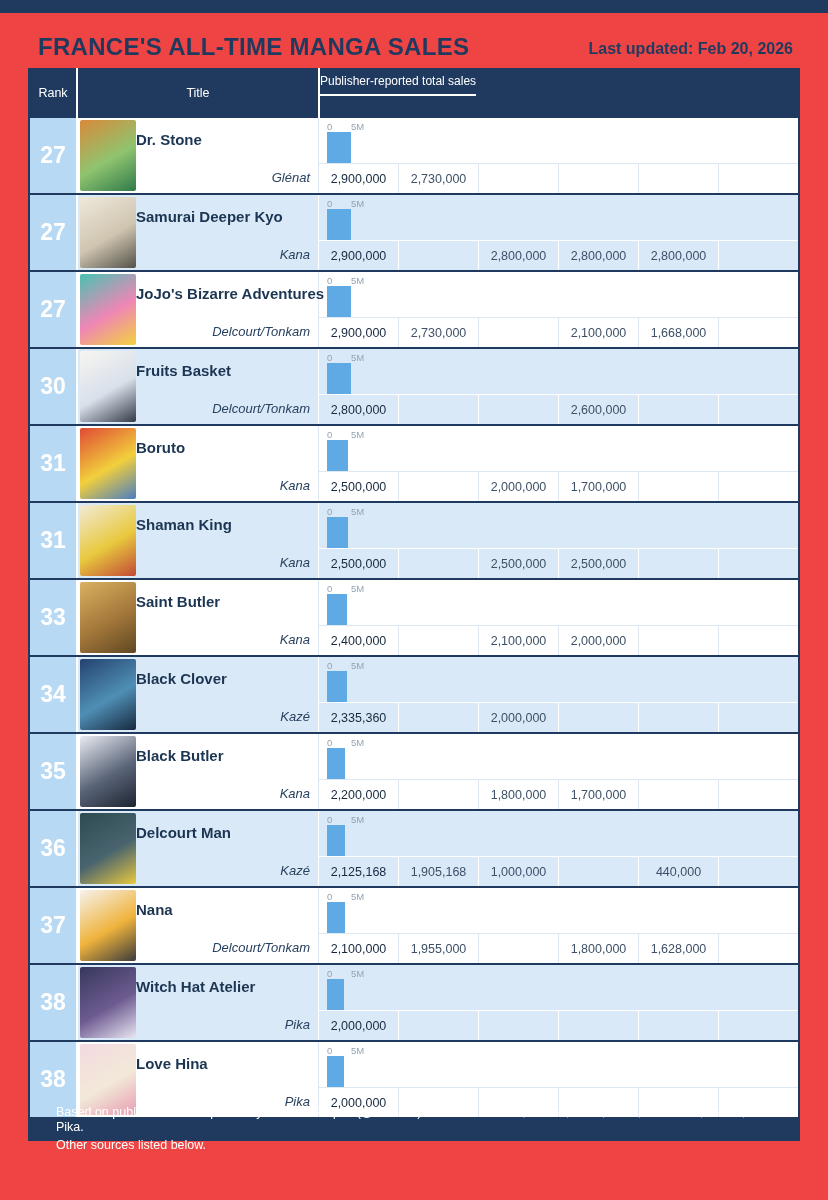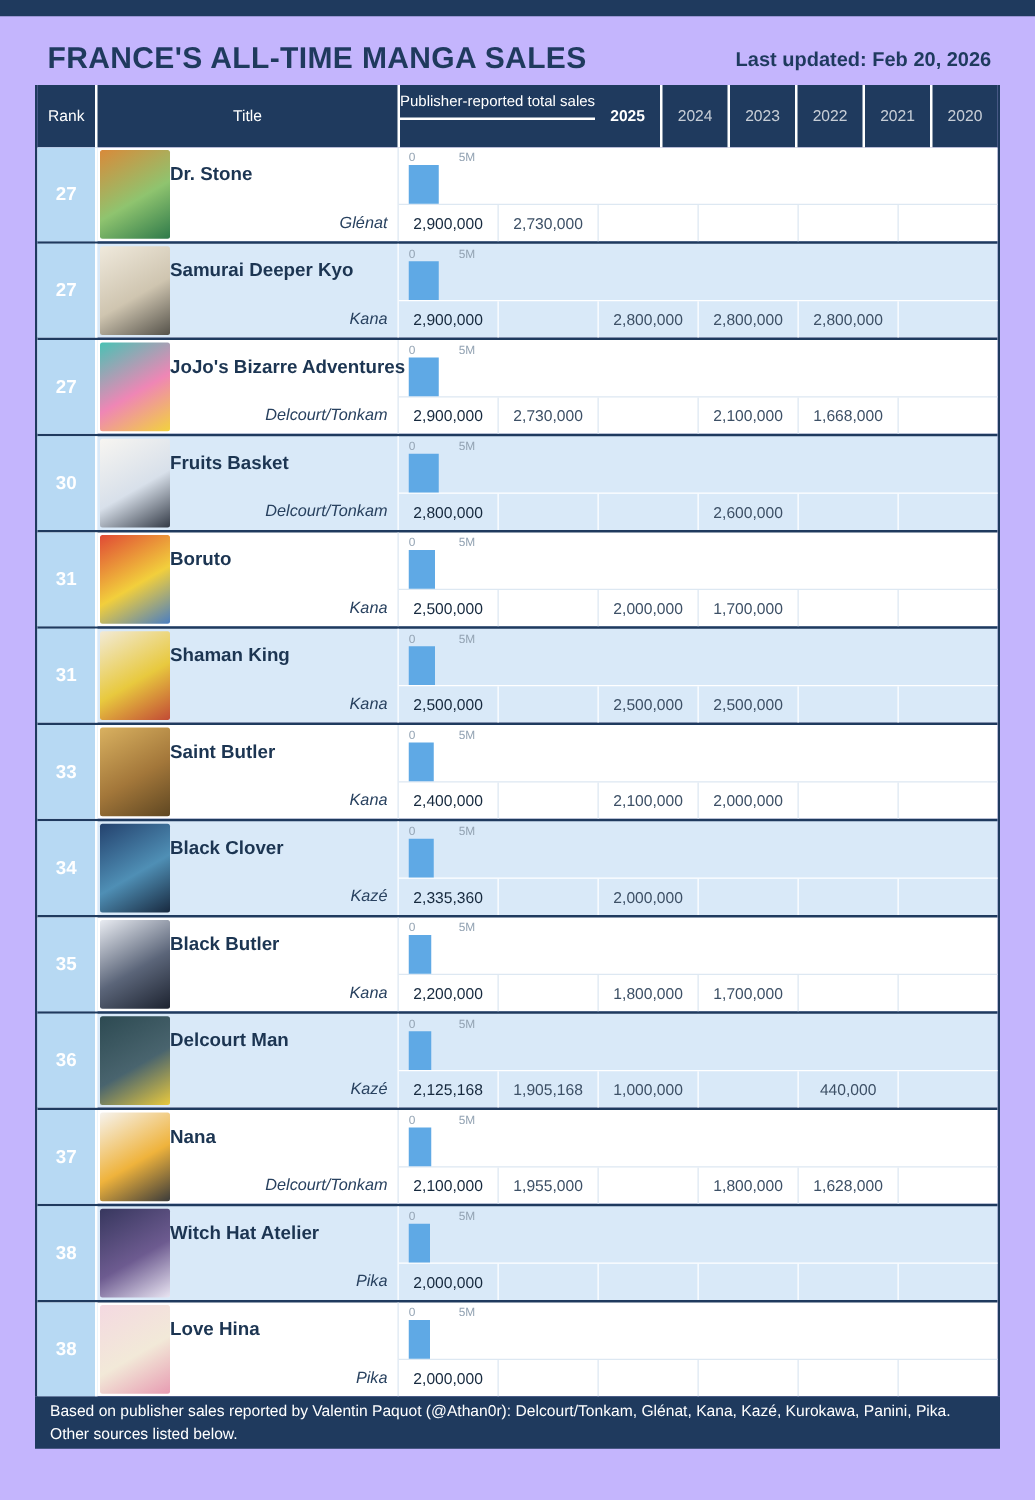--- a/index.html
+++ b/index.html
@@ -7,21 +7,21 @@
     --row-blue:#d9e9f8;
     --rank-blue:#b7d9f3;
     --bar-blue:#5fa9e5;
     --tick-gray:#93a3b3;
     --divider-light:#dde8f2;
     --text-dark:#16293e;
     --text-val:#3d5066;
   }
   html,body{margin:0;padding:0;}
   body{width:828px;height:1200px;background:#fff;font-family:"Liberation Sans","DejaVu Sans",sans-serif;}
-  .page{position:relative;width:828px;height:1200px;background:#c4b5fd;overflow:hidden;}
+  .page{position:relative;width:828px;height:1200px;background:#ef4444;overflow:hidden;}
   .top-band{height:13px;background:var(--navy);}
   .masthead{height:55px;display:flex;align-items:flex-end;justify-content:space-between;
     padding:0 35px 7px 38px;box-sizing:border-box;}
   .page-title{margin:0;font-size:24px;font-weight:bold;color:var(--navy);letter-spacing:.3px;}
   .last-updated{font-size:16px;font-weight:bold;color:var(--navy);padding-bottom:3px;}
 
   .table{width:772px;margin-left:28px;border-left:2px solid var(--navy);border-right:2px solid var(--navy);box-sizing:border-box;}
   .thead{display:flex;height:50px;background:var(--navy);color:#fff;}
   .th-rank{width:46px;border-right:2px solid #fff;display:flex;align-items:center;justify-content:center;font-size:12.5px;}
   .th-title{flex:1;display:flex;align-items:center;justify-content:center;font-size:12.5px;}
@@ -29,69 +29,61 @@
   .th-group{height:26px;border-bottom:2px solid #fff;display:flex;align-items:center;justify-content:center;font-size:12px;}
   .th-year-row{display:flex;flex:1;}
   .th-year{flex:1;display:flex;align-items:center;justify-content:center;font-size:12.5px;color:rgba(255,255,255,.75);border-left:2px solid #fff;}
   .th-year:first-child{border-left:none;}
   .th-year.current{font-weight:bold;color:#fff;}
 
   .row{height:77px;display:flex;border-top:2px solid var(--navy);box-sizing:border-box;background:#fff;}
   .row:first-child{border-top:none;height:75px;}
   .row.alt{background:var(--row-blue);}
   .rank{width:46px;background:var(--rank-blue);border-right:2px solid #fff;display:flex;align-items:center;justify-content:center;
-    color:#fff;font-weight:bold;font-size:15px;}
+    color:#fff;font-weight:bold;font-size:23px;}
   .titlecell{flex:1;display:flex;min-width:0;}
   .cover{width:56px;height:71px;margin:2px 0 0 2px;border-radius:2px;}
   .tp{flex:1;position:relative;min-width:0;}
   .mtitle{position:absolute;left:0;top:13px;font-size:15px;font-weight:bold;color:#1c3552;white-space:nowrap;}
   .pub{position:absolute;right:8px;bottom:8px;font-size:13px;font-style:italic;color:#28415f;}
   .years{width:480px;border-left:1px solid var(--divider-light);display:flex;flex-direction:column;box-sizing:border-box;}
   .row.alt .years{border-left-color:#fff;}
   .chartstrip{height:45px;position:relative;border-bottom:1px solid var(--divider-light);}
   .row.alt .chartstrip{border-bottom-color:#fff;}
   .tick{position:absolute;top:3px;font-size:9.5px;color:var(--tick-gray);}
   .t0{left:8px;}
-  .t5{left:48px;}
+  .t5{left:32px;}
   .bar{position:absolute;left:8px;top:14px;height:31px;background:var(--bar-blue);}
   .valstrip{flex:1;display:flex;}
   .vcell{flex:1;display:flex;align-items:center;justify-content:center;font-size:12.5px;color:var(--text-val);
     border-left:1px solid var(--divider-light);overflow:hidden;}
   .row.alt .vcell{border-left-color:#fff;}
   .vcell:first-child{border-left:none;}
   .vcell.v2025{font-weight:normal;color:var(--text-dark);}
 
-  .footer{width:772px;margin-left:28px;height:42px;background:var(--navy);color:#fff;font-size:12.5px;
-    padding:5px 12px;box-sizing:border-box;display:flex;flex-direction:column;justify-content:center;gap:3px;line-height:15px;}
+  .footer{width:772px;margin-left:28px;height:24px;background:var(--navy);color:#fff;font-size:12.5px;
+    padding:5px 28px;box-sizing:border-box;display:flex;flex-direction:column;justify-content:center;gap:3px;line-height:15px;}
 </style>
 </head>
 <body>
 
 <div class="page">
   <div class="top-band"></div>
 
   <div class="masthead">
     <h1 class="page-title">FRANCE'S ALL-TIME MANGA SALES</h1>
     <div class="last-updated">Last updated: Feb 20, 2026</div>
   </div>
 
   <div class="table">
     <div class="thead">
       <div class="th-rank">Rank</div>
       <div class="th-title">Title</div>
       <div class="th-years">
         <div class="th-group">Publisher-reported total sales</div>
-        <div class="th-year-row" id="year-headers">
-            <div class="th-year current">2025</div>
-            <div class="th-year">2024</div>
-            <div class="th-year">2023</div>
-            <div class="th-year">2022</div>
-            <div class="th-year">2021</div>
-            <div class="th-year">2020</div>
-          </div>
       </div>
     </div>
     <div id="rows">
         <div class="row">
     <div class="rank">27</div>
     <div class="titlecell">
       <div class="cover" style="background: linear-gradient(150deg, rgb(217, 138, 58) 0%, rgb(143, 196, 111) 55%, rgb(47, 122, 74) 100%);"></div>
       <div class="tp">
         <div class="mtitle">Dr. Stone</div>
         <div class="pub">Glénat</div>

